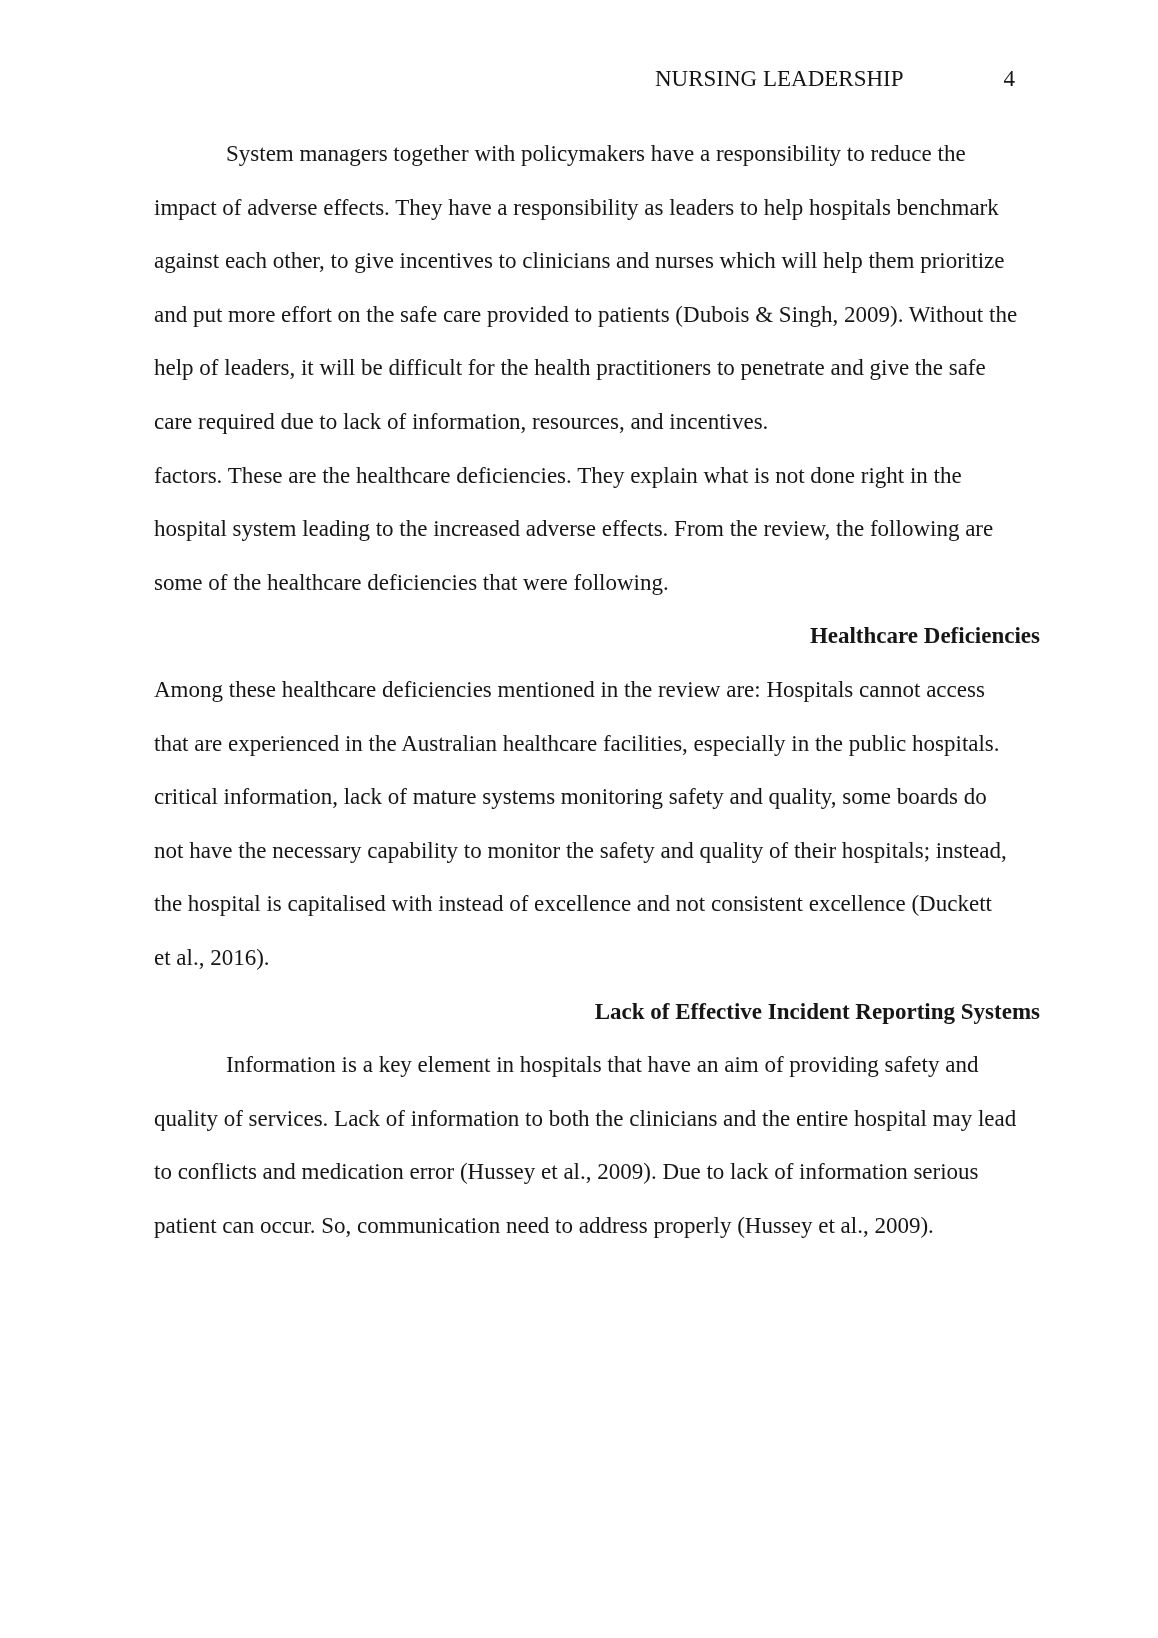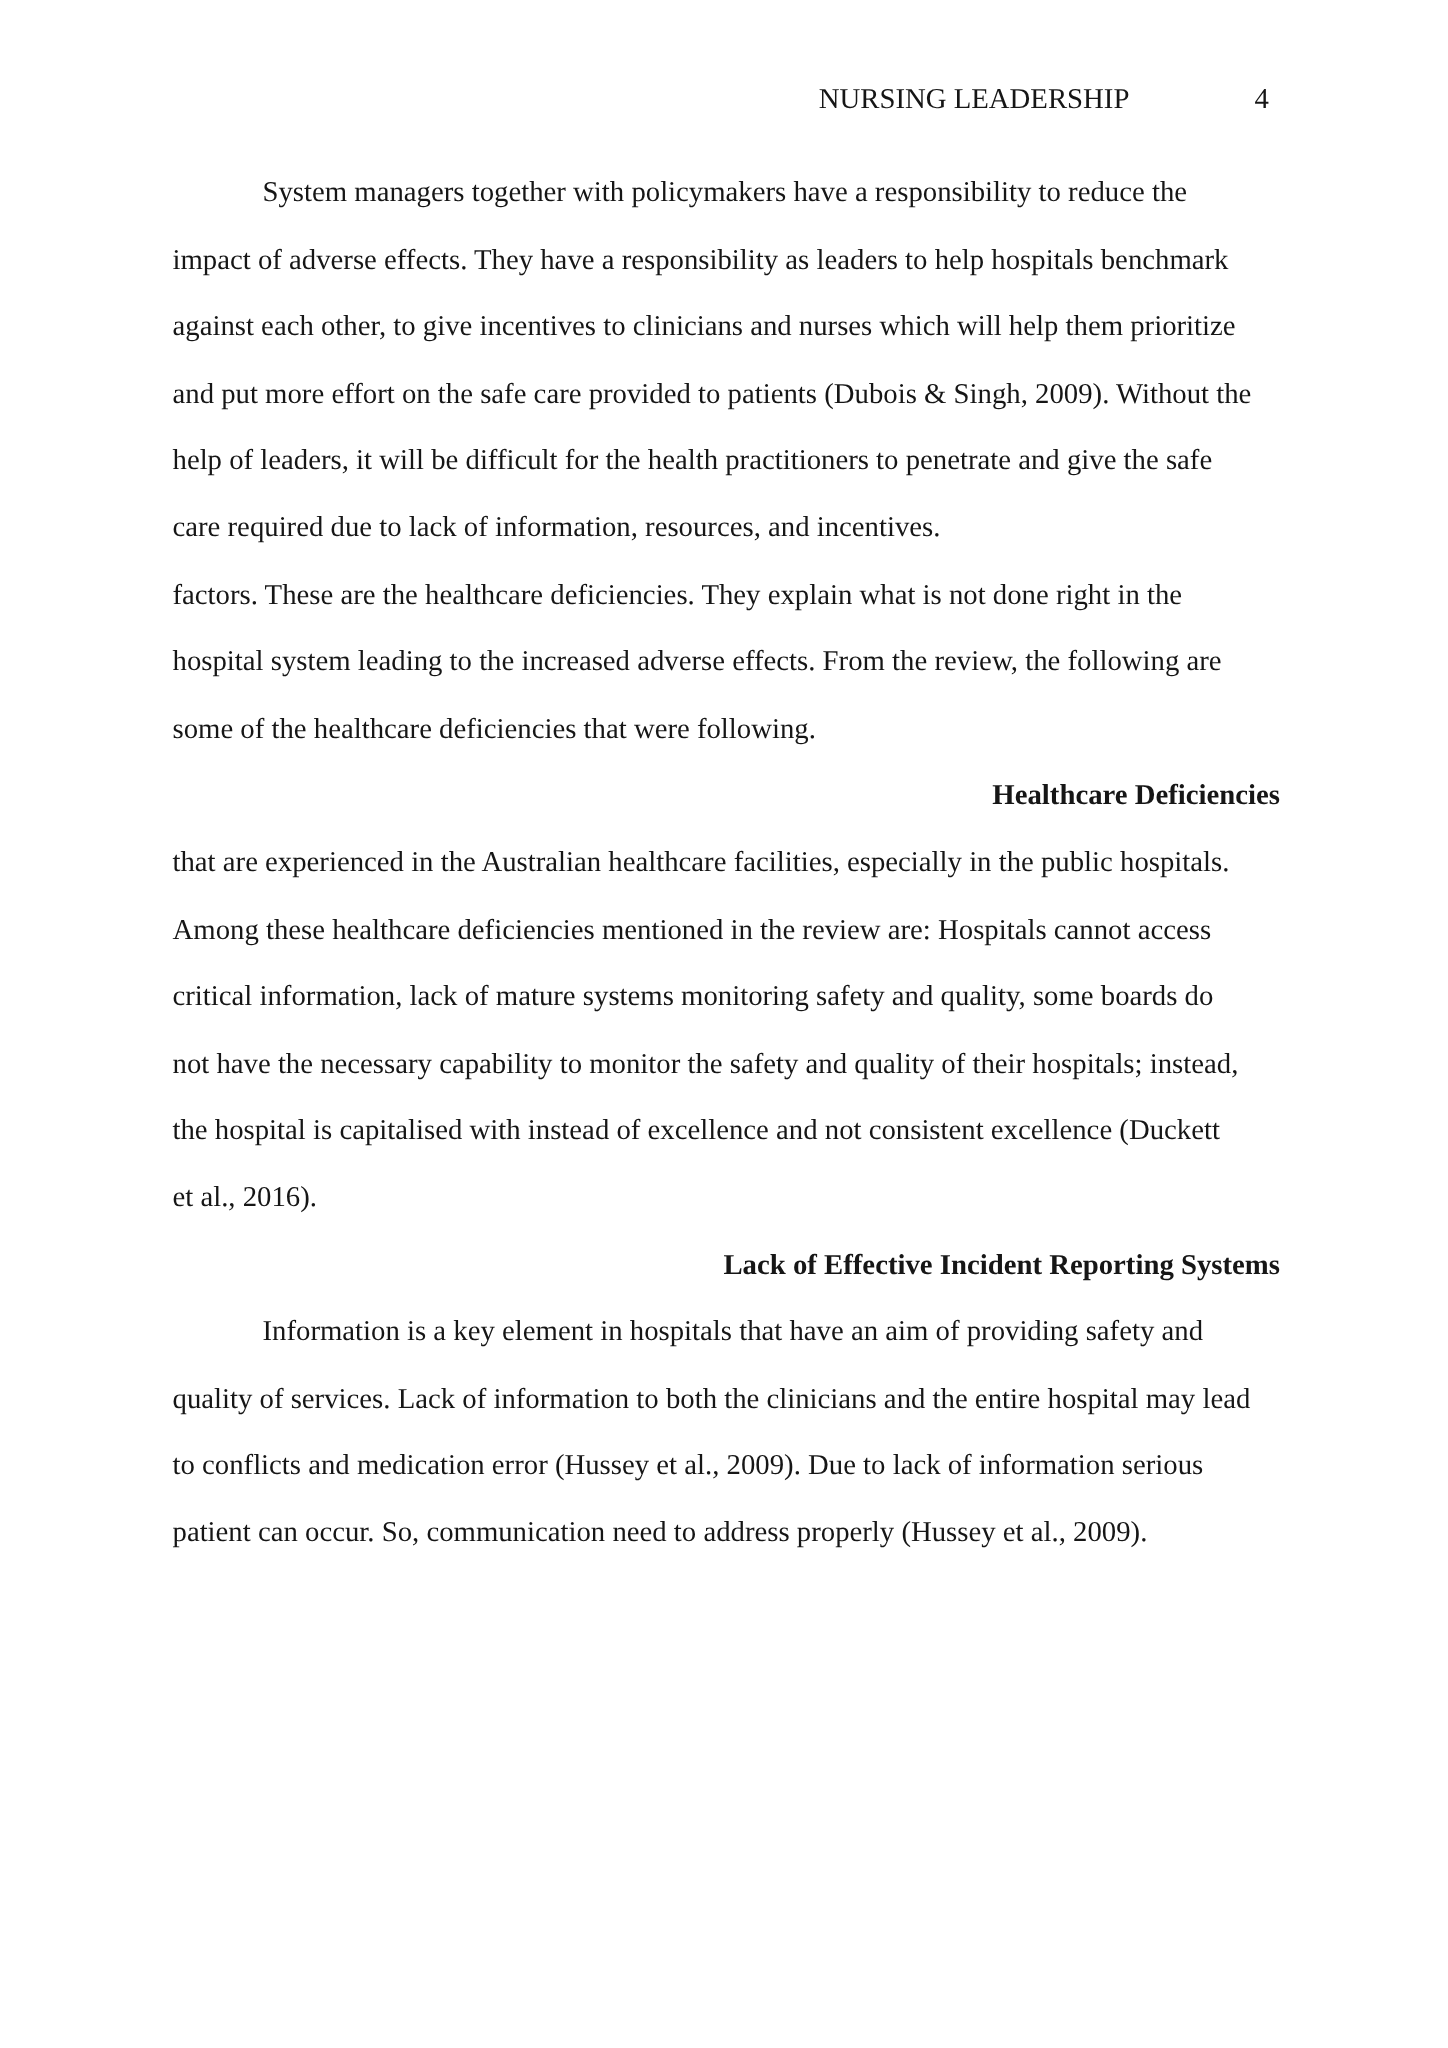--- a/index.html
+++ b/index.html
@@ -23,21 +23,21 @@
     top: 52px;
     right: 143px;
     display: flex;
     gap: 100px;
     align-items: baseline;
     white-space: nowrap;
   }
   .doc-body {
     position: absolute;
     top: 127px;
-    left: 138px;
+    left: 154px;
     width: 886px;
   }
   .line {
     white-space: nowrap;
     height: 53.6px;
   }
   .indent {
     padding-left: 72px;
   }
   .heading {
@@ -57,22 +57,22 @@
       <div class="line indent">System managers together with policymakers have a responsibility to reduce the</div>
       <div class="line">impact of adverse effects. They have a responsibility as leaders to help hospitals benchmark</div>
       <div class="line">against each other, to give incentives to clinicians and nurses which will help them prioritize</div>
       <div class="line">and put more effort on the safe care provided to patients (Dubois &amp; Singh, 2009). Without the</div>
       <div class="line">help of leaders, it will be difficult for the health practitioners to penetrate and give the safe</div>
       <div class="line">care required due to lack of information, resources, and incentives.</div>
       <div class="line">factors. These are the healthcare deficiencies. They explain what is not done right in the</div>
       <div class="line">hospital system leading to the increased adverse effects. From the review, the following are</div>
       <div class="line">some of the healthcare deficiencies that were following.</div>
       <div class="line heading">Healthcare Deficiencies</div>
+      <div class="line">Among these healthcare deficiencies mentioned in the review are: Hospitals cannot access</div>
       <div class="line">that are experienced in the Australian healthcare facilities, especially in the public hospitals.</div>
-      <div class="line">Among these healthcare deficiencies mentioned in the review are: Hospitals cannot access</div>
       <div class="line">critical information, lack of mature systems monitoring safety and quality, some boards do</div>
       <div class="line">not have the necessary capability to monitor the safety and quality of their hospitals; instead,</div>
       <div class="line">the hospital is capitalised with instead of excellence and not consistent excellence (Duckett</div>
       <div class="line">et al., 2016).</div>
       <div class="line heading indent">Lack of Effective Incident Reporting Systems</div>
       <div class="line indent">Information is a key element in hospitals that have an aim of providing safety and</div>
       <div class="line">quality of services. Lack of information to both the clinicians and the entire hospital may lead</div>
       <div class="line">to conflicts and medication error (Hussey et al., 2009). Due to lack of information serious</div>
       <div class="line">patient can occur. So, communication need to address properly (Hussey et al., 2009).</div>
     </div>

